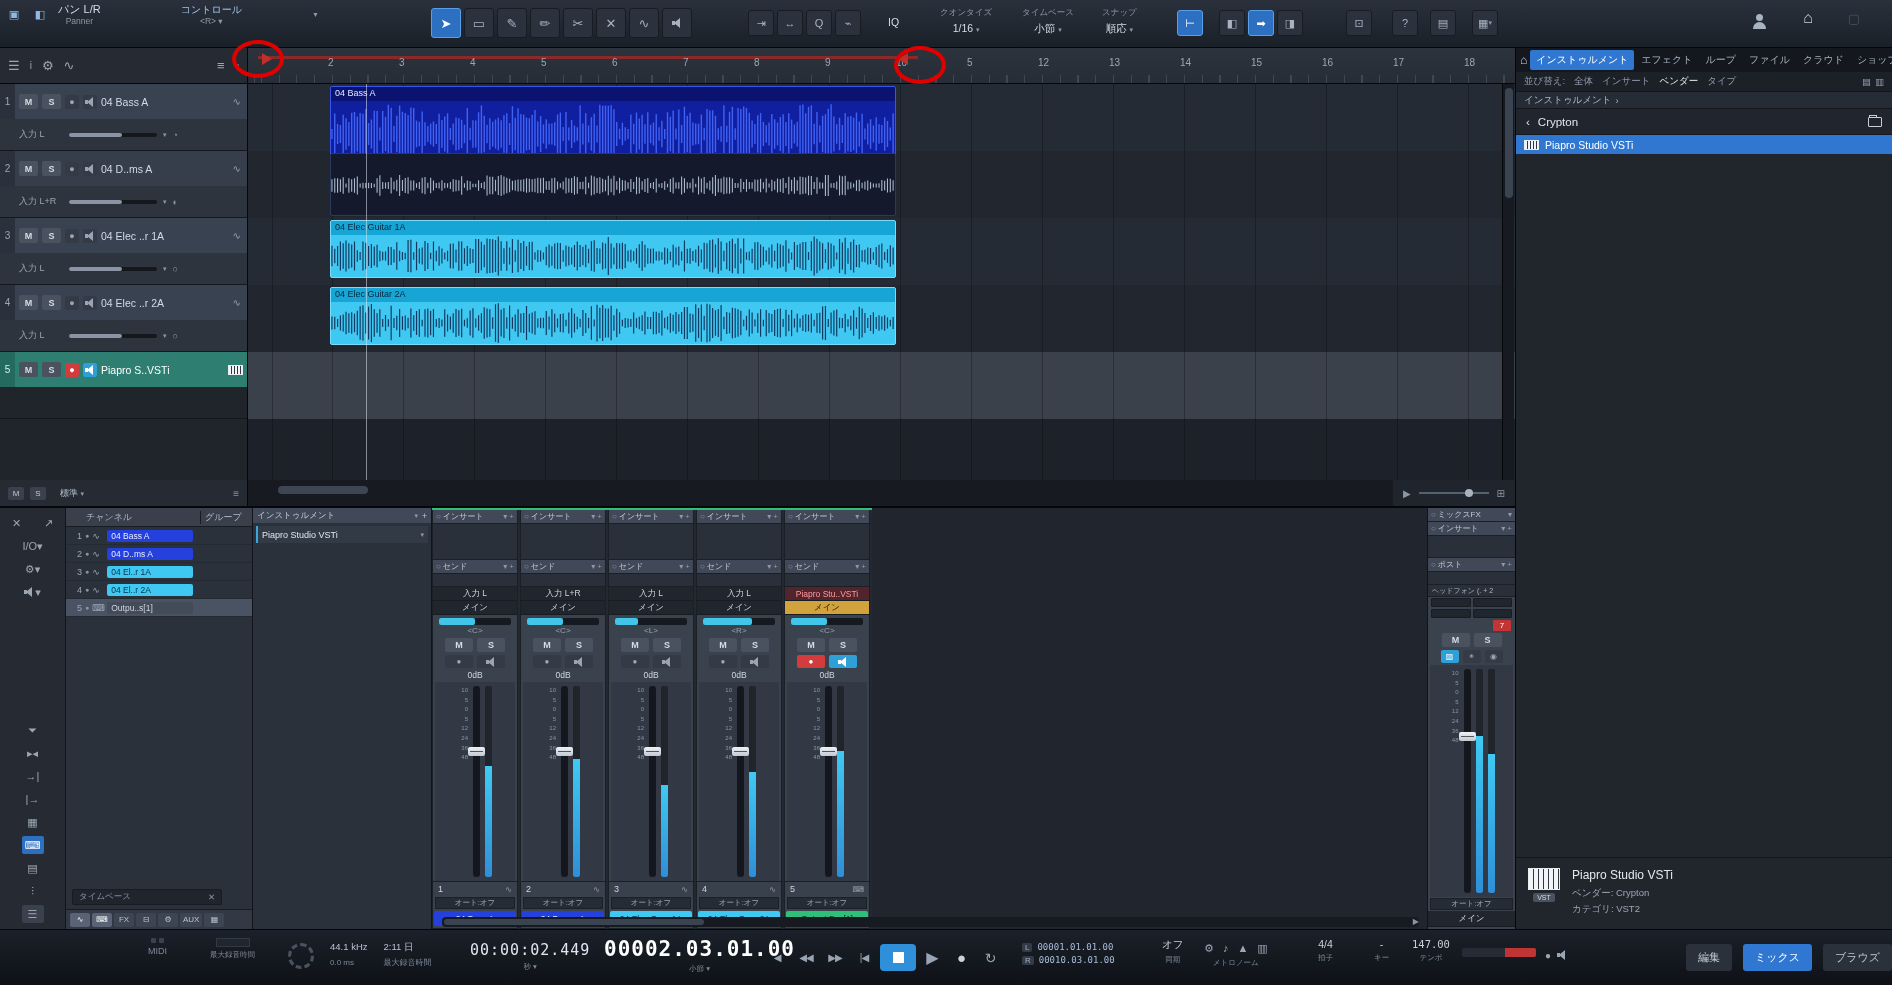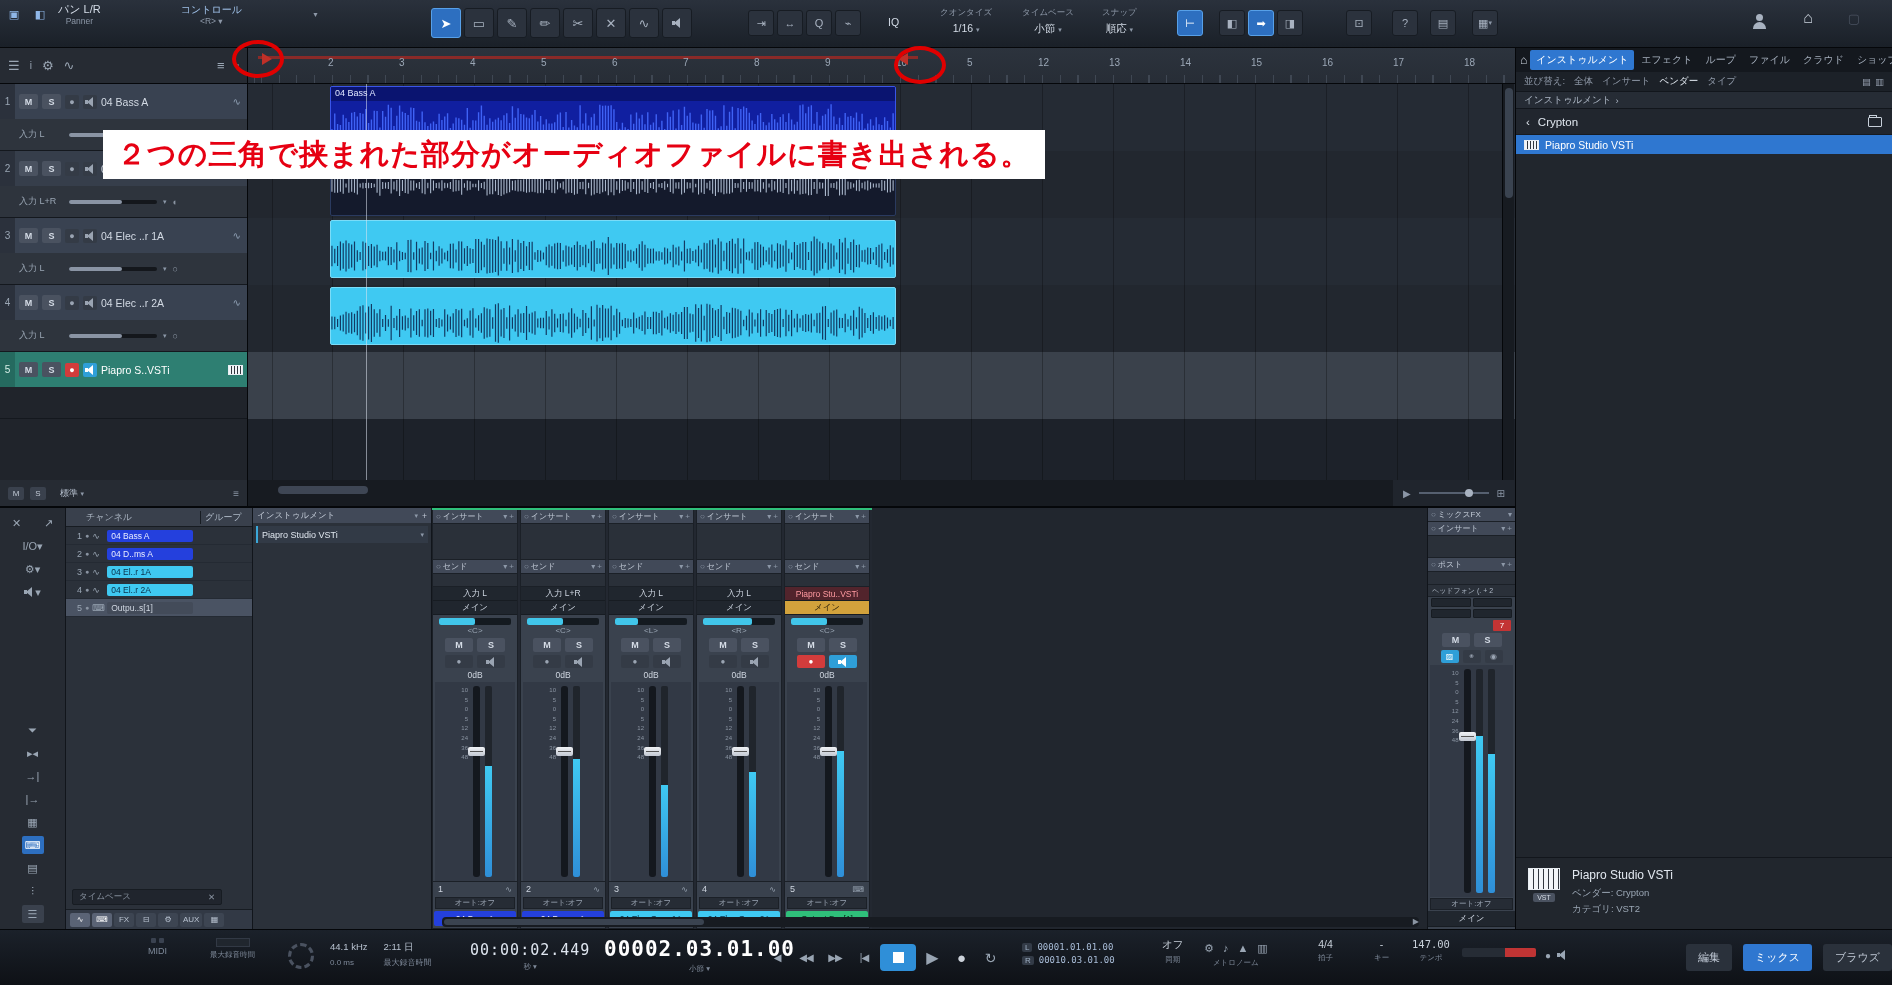--- a/index.html
+++ b/index.html
@@ -484,44 +484,45 @@
 
     <div class="clip" style="top:69px;height:63px;background:#141a2c;border:1px solid #2a3a5f">
       <div class="cbody" style="top:20px;bottom:18px">
         <svg class="wf" viewBox="0 0 600 40" preserveAspectRatio="none">
           <path stroke="#aab8cc" stroke-width="1.1" vector-effect="non-scaling-stroke" fill="none" d="M1 9.0V31.0M4 7.6V32.4M7 7.2V32.8M10 9.3V30.7M13 5.7V34.3M16 16.7V23.3M19 7.3V32.7M22 9.1V30.9M25 7.2V32.8M28 4.4V35.6M31 16.5V23.5M34 15.0V25.0M37 15.8V24.2M40 15.3V24.7M43 15.7V24.3M46 16.9V23.1M49 7.4V32.6M52 2.0V38.0M55 13.9V26.1M58 14.9V25.1M61 13.8V26.2M64 6.3V33.7M67 13.2V26.8M70 9.8V30.2M73 1.6V38.4M76 10.5V29.5M79 6.9V33.1M82 5.6V34.4M85 11.3V28.7M88 11.2V28.8M91 16.2V23.8M94 14.0V26.0M97 6.7V33.3M100 5.0V35.0M103 15.2V24.8M106 6.5V33.5M109 11.5V28.5M112 15.7V24.3M115 14.9V25.1M118 11.0V29.0M121 15.2V24.8M124 16.1V23.9M127 13.9V26.1M130 9.3V30.7M133 10.1V29.9M136 10.8V29.2M139 3.8V36.2M142 16.0V24.0M145 11.2V28.8M148 12.5V27.5M151 16.9V23.1M154 16.9V23.1M157 10.7V29.3M160 15.6V24.4M163 13.3V26.7M166 2.4V37.6M169 4.6V35.4M172 4.8V35.2M175 10.0V30.0M178 3.3V36.7M181 1.7V38.3M184 4.4V35.6M187 6.7V33.3M190 8.2V31.8M193 11.7V28.3M196 10.9V29.1M199 9.7V30.3M202 9.9V30.1M205 9.1V30.9M208 7.2V32.8M211 8.3V31.7M214 9.0V31.0M217 8.1V31.9M220 6.6V33.4M223 7.5V32.5M226 6.4V33.6M229 12.5V27.5M232 12.3V27.7M235 7.4V32.6M238 6.7V33.3M241 13.0V27.0M244 16.1V23.9M247 12.9V27.1M250 6.0V34.0M253 7.8V32.2M256 7.1V32.9M259 3.8V36.2M262 5.8V34.2M265 14.0V26.0M268 13.5V26.5M271 4.9V35.1M274 15.4V24.6M277 2.7V37.3M280 4.4V35.6M283 6.9V33.1M286 5.7V34.3M289 8.4V31.6M292 9.9V30.1M295 3.1V36.9M298 8.1V31.9M301 3.2V36.8M304 12.8V27.2M307 6.4V33.6M310 10.4V29.6M313 11.1V28.9M316 14.3V25.7M319 8.6V31.4M322 13.8V26.2M325 4.9V35.1M328 6.3V33.7M331 12.8V27.2M334 8.8V31.2M337 6.8V33.2M340 15.7V24.3M343 13.7V26.3M346 7.7V32.3M349 17.0V23.0M352 15.7V24.3M355 12.8V27.2M358 16.8V23.2M361 8.9V31.1M364 6.1V33.9M367 14.8V25.2M370 14.2V25.8M373 4.2V35.8M376 7.3V32.7M379 14.5V25.5M382 15.3V24.7M385 7.7V32.3M388 16.8V23.2M391 4.5V35.5M394 7.8V32.2M397 5.2V34.8M400 15.0V25.0M403 11.7V28.3M406 5.6V34.4M409 1.7V38.3M412 8.3V31.7M415 7.7V32.3M418 4.8V35.2M421 6.1V33.9M424 5.8V34.2M427 8.0V32.0M430 15.5V24.5M433 16.3V23.7M436 8.3V31.7M439 13.9V26.1M442 9.3V30.7M445 13.8V26.2M448 14.2V25.8M451 9.6V30.4M454 9.8V30.2M457 8.1V31.9M460 14.5V25.5M463 8.0V32.0M466 16.5V23.5M469 9.9V30.1M472 12.6V27.4M475 8.0V32.0M478 9.2V30.8M481 7.1V32.9M484 15.7V24.3M487 4.9V35.1M490 10.2V29.8M493 5.5V34.5M496 10.9V29.1M499 4.3V35.7M502 5.1V34.9M505 5.9V34.1M508 3.0V37.0M511 3.6V36.4M514 14.0V26.0M517 5.5V34.5M520 14.5V25.5M523 15.0V25.0M526 1.8V38.2M529 1.8V38.2M532 16.1V23.9M535 15.8V24.2M538 12.9V27.1M541 2.6V37.4M544 4.0V36.0M547 2.9V37.1M550 13.0V27.0M553 14.2V25.8M556 16.6V23.4M559 10.8V29.2M562 9.9V30.1M565 15.3V24.7M568 13.2V26.8M571 11.5V28.5M574 14.5V25.5M577 16.4V23.6M580 16.6V23.4M583 16.1V23.9M586 10.4V29.6M589 11.9V28.1M592 7.8V32.2M595 8.3V31.7M598 10.7V29.3"></path>
         </svg>
       </div>
     </div>
 
     <div class="clip" style="top:136px;height:58px;background:#3fc9f2;border:1px solid #7adcf8">
+      <div class="chead" style="background:#17a5d5;color:#05293f">04 Elec Guitar 1A</div>
       <div class="cbody">
         <svg class="wf" viewBox="0 0 600 40" preserveAspectRatio="none">
           <path stroke="#123a63" stroke-width="1.2" vector-effect="non-scaling-stroke" fill="none" d="M1 10.2V29.8M4 13.0V27.0M7 10.4V29.6M10 6.1V33.9M13 7.9V32.1M16 5.2V34.8M19 7.9V32.1M22 9.0V31.0M25 6.1V33.9M28 14.6V25.4M31 16.1V23.9M34 6.3V33.7M37 7.3V32.7M40 10.4V29.6M43 8.6V31.4M46 10.9V29.1M49 9.2V30.8M52 15.1V24.9M55 15.9V24.1M58 15.7V24.3M61 11.3V28.7M64 11.5V28.5M67 13.8V26.2M70 7.0V33.0M73 15.1V24.9M76 16.2V23.8M79 17.0V23.0M82 4.7V35.3M85 4.5V35.5M88 16.4V23.6M91 6.5V33.5M94 12.8V27.2M97 11.9V28.1M100 5.8V34.2M103 7.6V32.4M106 16.9V23.1M109 6.2V33.8M112 14.9V25.1M115 10.7V29.3M118 12.8V27.2M121 16.7V23.3M124 15.1V24.9M127 8.4V31.6M130 8.0V32.0M133 13.9V26.1M136 6.0V34.0M139 6.2V33.8M142 12.6V27.4M145 10.5V29.5M148 12.7V27.3M151 13.3V26.7M154 3.7V36.3M157 3.7V36.3M160 6.5V33.5M163 9.2V30.8M166 3.3V36.7M169 3.9V36.1M172 4.0V36.0M175 4.8V35.2M178 1.5V38.5M181 6.0V34.0M184 12.5V27.5M187 5.9V34.1M190 12.0V28.0M193 3.9V36.1M196 14.6V25.4M199 4.6V35.4M202 7.6V32.4M205 5.6V34.4M208 10.7V29.3M211 6.6V33.4M214 6.5V33.5M217 16.5V23.5M220 14.3V25.7M223 14.8V25.2M226 16.7V23.3M229 11.1V28.9M232 9.1V30.9M235 10.7V29.3M238 8.0V32.0M241 7.4V32.6M244 7.6V32.4M247 14.5V25.5M250 10.0V30.0M253 11.0V29.0M256 11.8V28.2M259 9.6V30.4M262 6.3V33.7M265 9.5V30.5M268 11.3V28.7M271 9.4V30.6M274 13.2V26.8M277 6.0V34.0M280 4.9V35.1M283 12.3V27.7M286 12.9V27.1M289 7.2V32.8M292 8.2V31.8M295 2.0V38.0M298 8.0V32.0M301 12.0V28.0M304 7.6V32.4M307 8.2V31.8M310 7.4V32.6M313 8.5V31.5M316 14.7V25.3M319 14.0V26.0M322 15.4V24.6M325 12.5V27.5M328 8.8V31.2M331 6.0V34.0M334 9.2V30.8M337 12.5V27.5M340 13.1V26.9M343 12.8V27.2M346 15.7V24.3M349 15.5V24.5M352 16.5V23.5M355 11.9V28.1M358 12.8V27.2M361 15.9V24.1M364 9.3V30.7M367 11.9V28.1M370 11.0V29.0M373 15.7V24.3M376 5.3V34.7M379 13.1V26.9M382 12.6V27.4M385 15.2V24.8M388 13.9V26.1M391 10.3V29.7M394 13.9V26.1M397 7.4V32.6M400 7.8V32.2M403 5.0V35.0M406 4.4V35.6M409 9.1V30.9M412 3.2V36.8M415 6.2V33.8M418 15.1V24.9M421 7.3V32.7M424 5.7V34.3M427 3.6V36.4M430 8.4V31.6M433 3.0V37.0M436 12.9V27.1M439 3.3V36.7M442 16.5V23.5M445 15.7V24.3M448 13.2V26.8M451 6.8V33.2M454 6.7V33.3M457 9.1V30.9M460 11.3V28.7M463 14.6V25.4M466 11.8V28.2M469 9.0V31.0M472 15.0V25.0M475 7.8V32.2M478 8.9V31.1M481 9.9V30.1M484 4.9V35.1M487 13.0V27.0M490 16.6V23.4M493 6.7V33.3M496 9.6V30.4M499 8.0V32.0M502 6.6V33.4M505 6.6V33.4M508 16.3V23.7M511 5.9V34.1M514 1.5V38.5M517 3.5V36.5M520 6.1V33.9M523 7.9V32.1M526 13.5V26.5M529 7.0V33.0M532 8.0V32.0M535 10.1V29.9M538 16.6V23.4M541 3.8V36.2M544 7.2V32.8M547 2.6V37.4M550 12.6V27.4M553 6.6V33.4M556 4.2V35.8M559 9.5V30.5M562 9.1V30.9M565 14.6V25.4M568 14.1V25.9M571 11.9V28.1M574 12.3V27.7M577 16.5V23.5M580 11.4V28.6M583 9.3V30.7M586 8.2V31.8M589 16.1V23.9M592 13.5V26.5M595 9.7V30.3M598 11.8V28.2"></path>
         </svg>
       </div>
     </div>
 
     <div class="clip" style="top:203px;height:58px;background:#3fc9f2;border:1px solid #7adcf8">
+      <div class="chead" style="background:#17a5d5;color:#05293f">04 Elec Guitar 2A</div>
       <div class="cbody">
         <svg class="wf" viewBox="0 0 600 40" preserveAspectRatio="none">
           <path stroke="#123a63" stroke-width="1.2" vector-effect="non-scaling-stroke" fill="none" d="M1 13.9V26.1M4 14.0V26.0M7 16.2V23.8M10 12.8V27.2M13 11.9V28.1M16 9.2V30.8M19 10.6V29.4M22 9.8V30.2M25 11.1V28.9M28 8.3V31.7M31 4.1V35.9M34 3.1V36.9M37 10.1V29.9M40 4.3V35.7M43 1.8V38.2M46 6.8V33.2M49 10.6V29.4M52 7.0V33.0M55 16.2V23.8M58 12.4V27.6M61 16.5V23.5M64 3.6V36.4M67 15.2V24.8M70 13.2V26.8M73 6.7V33.3M76 13.6V26.4M79 12.9V27.1M82 14.9V25.1M85 6.1V33.9M88 12.7V27.3M91 8.5V31.5M94 7.0V33.0M97 16.8V23.2M100 6.8V33.2M103 6.2V33.8M106 8.3V31.7M109 6.7V33.3M112 16.2V23.8M115 15.2V24.8M118 16.6V23.4M121 6.8V33.2M124 11.8V28.2M127 13.8V26.2M130 10.8V29.2M133 6.6V33.4M136 7.9V32.1M139 6.5V33.5M142 16.9V23.1M145 15.4V24.6M148 8.1V31.9M151 5.9V34.1M154 15.7V24.3M157 12.6V27.4M160 10.7V29.3M163 4.9V35.1M166 6.3V33.7M169 6.9V33.1M172 14.5V25.5M175 2.1V37.9M178 1.1V38.9M181 7.2V32.8M184 5.6V34.4M187 14.5V25.5M190 3.3V36.7M193 14.6V25.4M196 11.9V28.1M199 6.8V33.2M202 11.0V29.0M205 10.5V29.5M208 3.7V36.3M211 11.1V28.9M214 10.0V30.0M217 8.9V31.1M220 15.8V24.2M223 15.1V24.9M226 15.0V25.0M229 8.5V31.5M232 13.7V26.3M235 7.0V33.0M238 11.3V28.7M241 15.6V24.4M244 11.5V28.5M247 10.9V29.1M250 16.8V23.2M253 10.0V30.0M256 6.0V34.0M259 11.0V29.0M262 14.0V26.0M265 16.0V24.0M268 7.6V32.4M271 10.4V29.6M274 15.0V25.0M277 4.0V36.0M280 16.7V23.3M283 2.5V37.5M286 5.5V34.5M289 2.8V37.2M292 6.3V33.7M295 6.1V33.9M298 3.6V36.4M301 12.7V27.3M304 6.5V33.5M307 9.8V30.2M310 17.0V23.0M313 15.2V24.8M316 15.7V24.3M319 16.2V23.8M322 9.9V30.1M325 15.4V24.6M328 14.1V25.9M331 12.5V27.5M334 9.1V30.9M337 14.2V25.8M340 14.3V25.7M343 9.4V30.6M346 9.4V30.6M349 10.4V29.6M352 8.2V31.8M355 15.1V24.9M358 13.9V26.1M361 10.6V29.4M364 12.1V27.9M367 9.5V30.5M370 11.7V28.3M373 9.6V30.4M376 4.8V35.2M379 4.8V35.2M382 11.0V29.0M385 11.7V28.3M388 2.2V37.8M391 5.6V34.4M394 2.4V37.6M397 13.2V26.8M400 1.7V38.3M403 2.3V37.7M406 5.6V34.4M409 7.9V32.1M412 6.7V33.3M415 2.8V37.2M418 14.1V25.9M421 9.5V30.5M424 10.2V29.8M427 5.4V34.6M430 5.9V34.1M433 7.0V33.0M436 8.4V31.6M439 16.9V23.1M442 13.0V27.0M445 7.2V32.8M448 10.0V30.0M451 16.6V23.4M454 10.7V29.3M457 6.8V33.2M460 16.9V23.1M463 7.5V32.5M466 10.5V29.5M469 11.4V28.6M472 7.7V32.3M475 6.6V33.4M478 6.2V33.8M481 16.3V23.7M484 7.4V32.6M487 12.2V27.8M490 7.5V32.5M493 15.8V24.2M496 11.1V28.9M499 15.8V24.2M502 12.5V27.5M505 11.4V28.6M508 12.1V27.9M511 10.9V29.1M514 16.8V23.2M517 10.7V29.3M520 10.3V29.7M523 4.2V35.8M526 3.9V36.1M529 16.2V23.8M532 10.0V30.0M535 8.0V32.0M538 7.2V32.8M541 14.9V25.1M544 15.2V24.8M547 11.1V28.9M550 16.4V23.6M553 13.1V26.9M556 7.9V32.1M559 14.5V25.5M562 4.6V35.4M565 6.1V33.9M568 10.4V29.6M571 15.2V24.8M574 12.4V27.6M577 9.8V30.2M580 14.2V25.8M583 12.7V27.3M586 13.8V26.2M589 12.7V27.3M592 14.8V25.2M595 16.9V23.1M598 14.3V25.7"></path>
         </svg>
       </div>
     </div>
 
     <div class="playhead"></div>
   </div>
   <div id="vscroll">
       <div class="handle"></div>
     </div>
 
   <div class="circle c1"></div>
   <div class="circle c2"></div>
-  <div id="annotation">２つの三角で挟まれた部分がオーディオファイルに書き出される。</div>
 
   <div id="arrfoot">
     <div class="left">
       <span class="msmini">M</span>
       <span class="msmini">S</span>
       <span class="mode"><span>標準</span> <i class="caret">▾</i></span>
       <span style="margin-left:auto;color:#8b96a6">≡</span>
     </div>
     <div class="groove">
         <div class="handle"></div>

